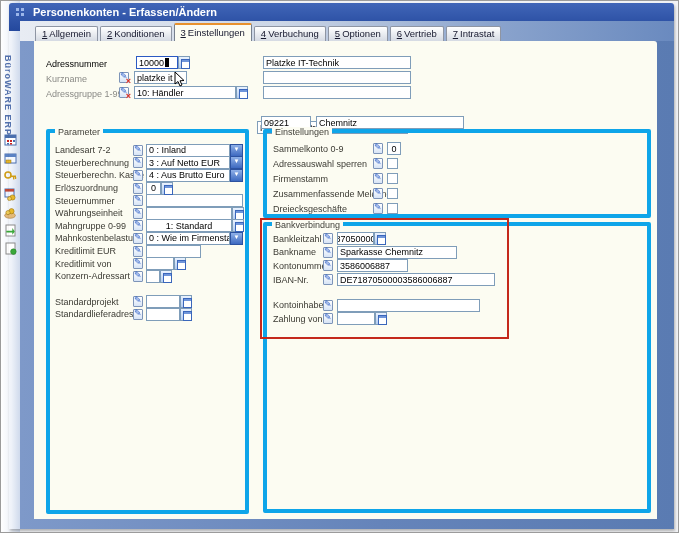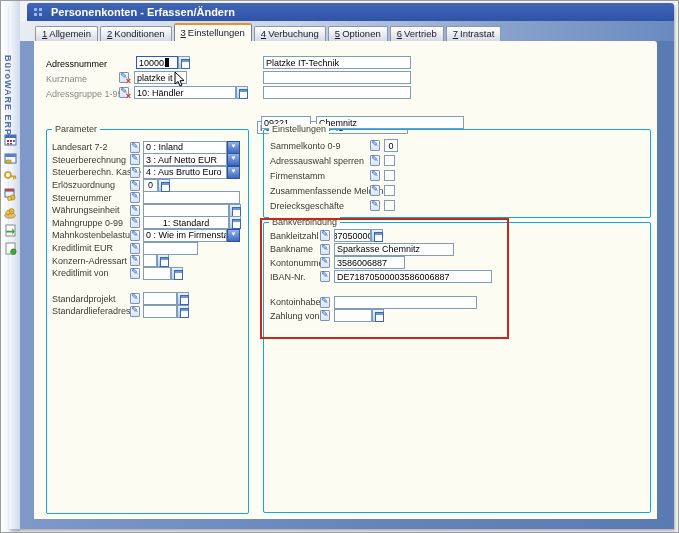--- a/index.html
+++ b/index.html
@@ -14,21 +14,21 @@
                 background:linear-gradient(to right,#ffffff 0%,#eef2f9 55%,#cfdaec 100%); }
   .brand { position:absolute; top:54px; left:2px; writing-mode:vertical-rl;
            font-size:9px; font-weight:bold; color:#5472ae; letter-spacing:1px; white-space:nowrap; }
   .side-icons { position:absolute; top:133px; left:3px; width:13px; display:flex;
                 flex-direction:column; gap:5px; }
   .side-icons svg { display:block; }
 
   
   .window { position:absolute; left:8px; top:2px; width:665px; height:526px;
             box-shadow:1px 2px 3px rgba(0,0,0,.28); border-radius:3px 3px 0 0; }
-  .titlebar { position:absolute; left:18px; top:0; right:0; height:28px;
+  .titlebar { position:absolute; left:0; top:0; right:0; height:28px;
               background:linear-gradient(#4166b8,#24489d); border-radius:3px 3px 0 0;
               color:#fff; font-size:11px; font-weight:bold; line-height:18px; padding-left:24px;
               white-space:nowrap; }
   .grid-icon { position:absolute; left:7px; top:5px; width:8px; height:8px;
       background:linear-gradient(#9cb6ea,#9cb6ea) 0 0/3px 3px no-repeat,
                  linear-gradient(#9cb6ea,#9cb6ea) 5px 0/3px 3px no-repeat,
                  linear-gradient(#9cb6ea,#9cb6ea) 0 5px/3px 3px no-repeat,
                  linear-gradient(#9cb6ea,#9cb6ea) 5px 5px/3px 3px no-repeat; }
 
   .frame { position:absolute; left:11px; top:18px; right:0; bottom:0;
@@ -69,21 +69,21 @@
                      box-shadow:inset 0 2px 0 #6f95da; }
 
   .ico-edit { position:relative; width:10px; height:11px; flex:0 0 10px;
               background:linear-gradient(#ffffff,#d7e4f6); border:1px solid #7d94b8; border-radius:1px; }
   .ico-edit::after { content:"✎"; position:absolute; left:0px; top:-2px; font-size:9px; color:#2257c4; }
   .ico-clear::before { content:"×"; position:absolute; right:-3px; bottom:-4px; font-size:9px;
                        font-weight:bold; color:#d42015; text-shadow:0 0 1px #fff; }
 
   .cb { width:11px; height:11px; background:#fff; border:1px solid #7f9db9; cursor:pointer; }
 
-  .gb { position:absolute; border:1px solid #0ea5e9; border-radius:2px; }
+  .gb { position:absolute; border:4px solid #0ea5e9; border-radius:2px; }
   .gt { position:absolute; top:-6px; left:5px; background:#fcfcf2; padding:0 3px;
         font-size:9px; line-height:11px; color:#44433c; white-space:nowrap; }
 
   
   .prow { display:flex; align-items:center; height:12.6px; padding-left:5px; }
   .prow .lbl { width:78px; flex:0 0 78px; }
   .prow .ico-edit { margin-right:3px; }
   .pbody { padding-top:11px; }
   .pgap { height:13px; }
 
@@ -294,31 +294,31 @@
                 </span>
               </div>
             <div class="prow">
                 <span class="lbl">Kreditlimit EUR</span>
                 <span class="ico-edit"></span>
                 <span class="f" style="width:55px;">
                   <span></span>
                 </span>
               </div>
             <div class="prow">
+                <span class="lbl">Kreditlimit von</span>
+                <span class="ico-edit"></span>
+                <span class="fw" style="width:40px;">
+                  <span class="f grow"></span>
+                  <span class="btn-look"></span>
+                </span>
+              </div>
+            <div class="prow">
                 <span class="lbl">Konzern-Adressart</span>
                 <span class="ico-edit"></span>
                 <span class="fw" style="width:26px;">
-                  <span class="f grow"></span>
-                  <span class="btn-look"></span>
-                </span>
-              </div>
-            <div class="prow">
-                <span class="lbl">Kreditlimit von</span>
-                <span class="ico-edit"></span>
-                <span class="fw" style="width:40px;">
                   <span class="f grow"></span>
                   <span class="btn-look"></span>
                 </span>
               </div>
             <div class="pgap"></div>
             <div class="prow">
                 <span class="lbl">Standardprojekt</span>
                 <span class="ico-edit"></span>
                 <span class="fw" style="width:46px;">
                   <span class="f grow"></span>

